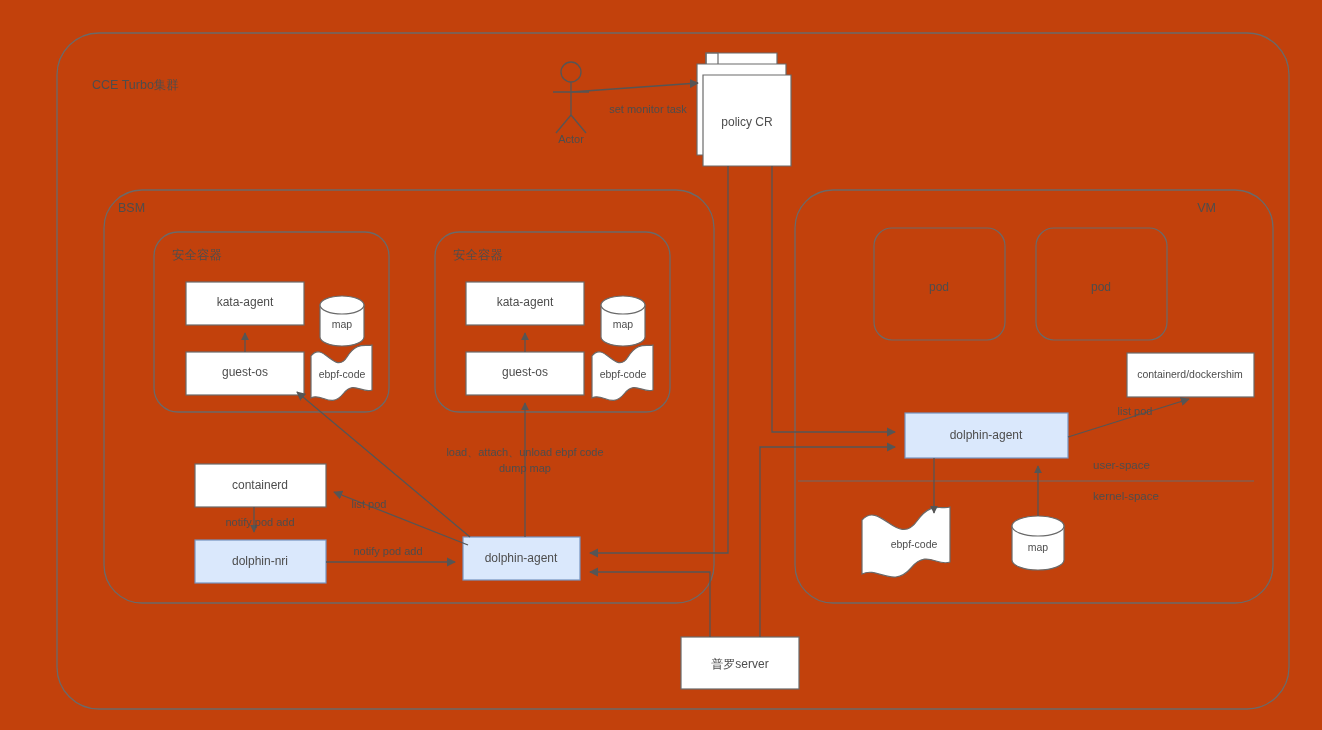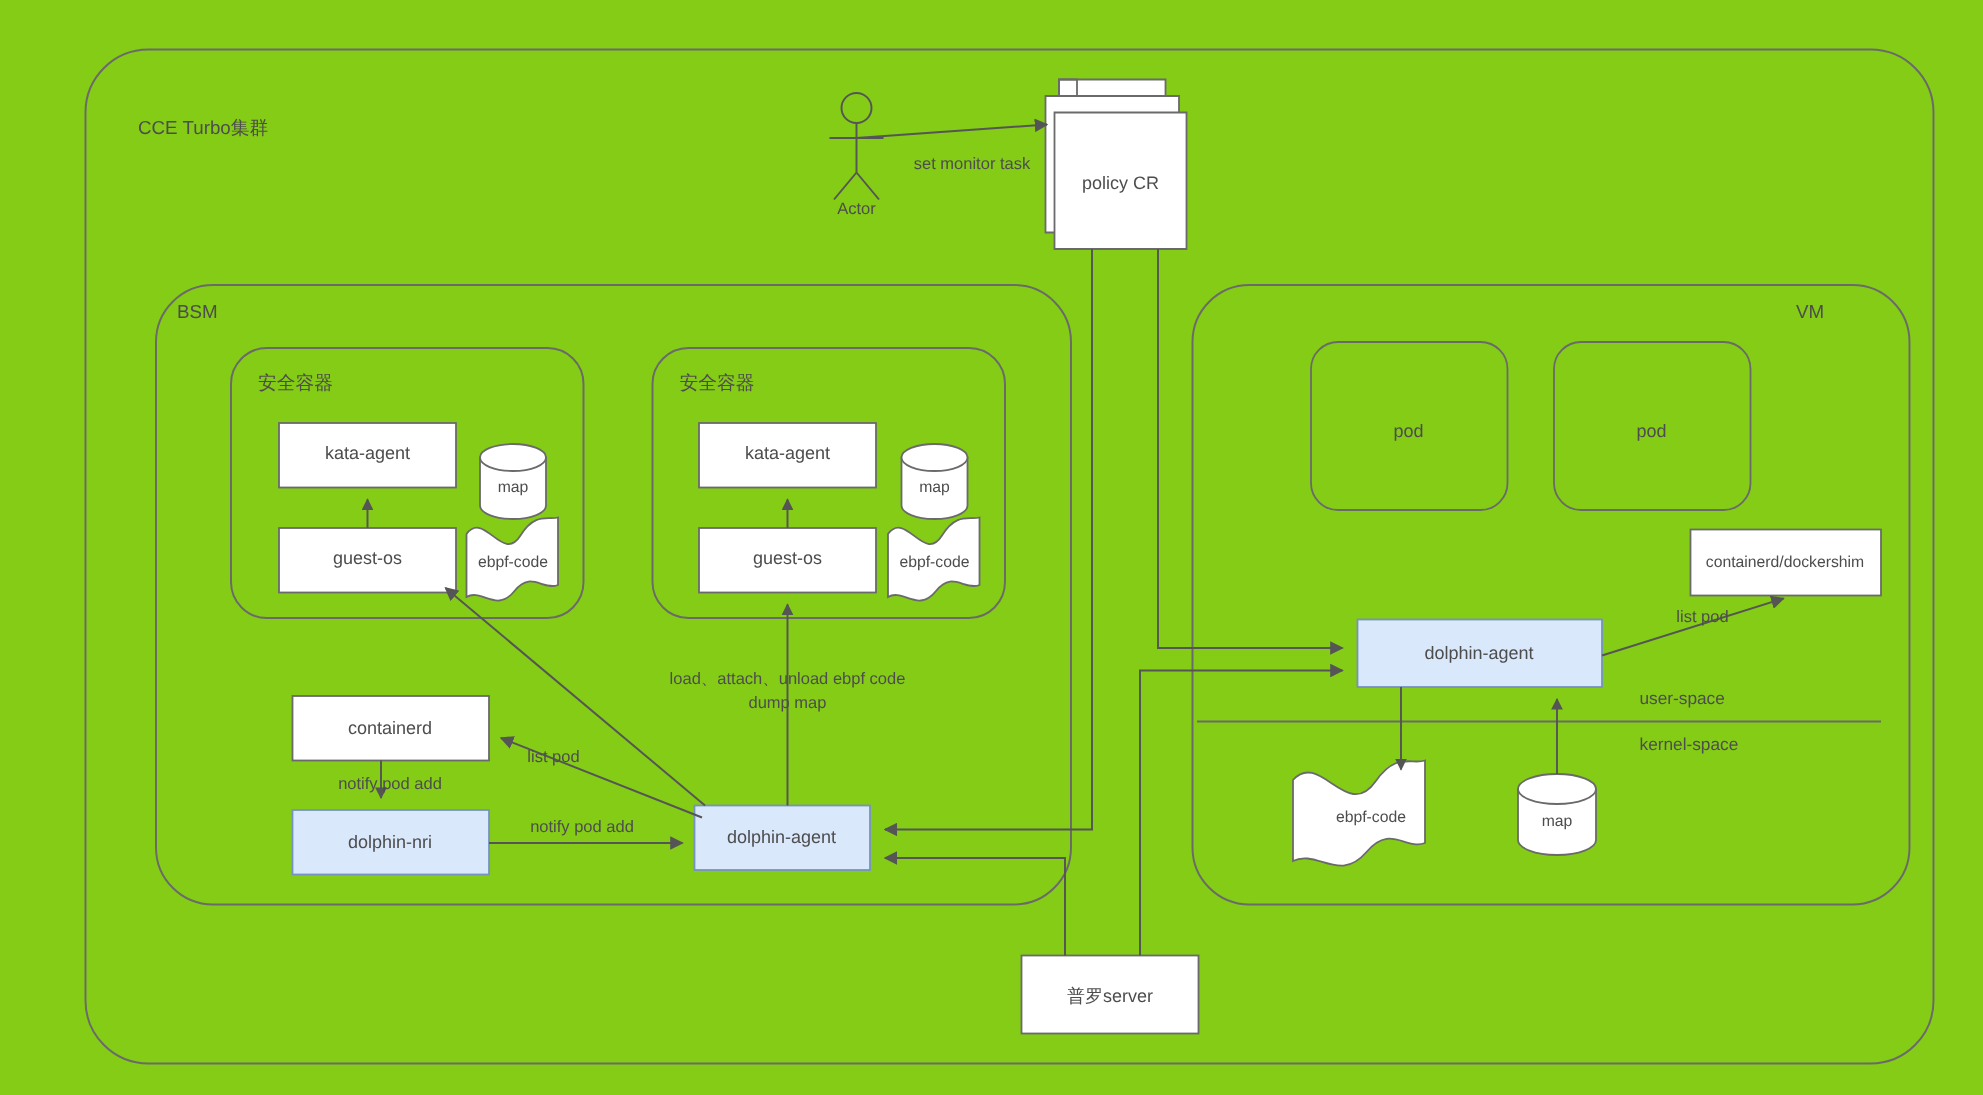--- a/index.html
+++ b/index.html
@@ -8,21 +8,21 @@
     padding: 0;
     background: #ffffff;
   }
   body {
     font-family: "Liberation Sans", "DejaVu Sans", sans-serif;
   }
   #diagram-root {
     position: relative;
     width: 1322px;
     height: 730px;
-    background: #84cc16;
+    background: #c2410c;
     overflow: hidden;
   }
   svg.diagram {
     display: block;
     width: 1322px;
     height: 730px;
   }
   .shape-stroke {
     fill: none;
     stroke: #6a6a6a;

